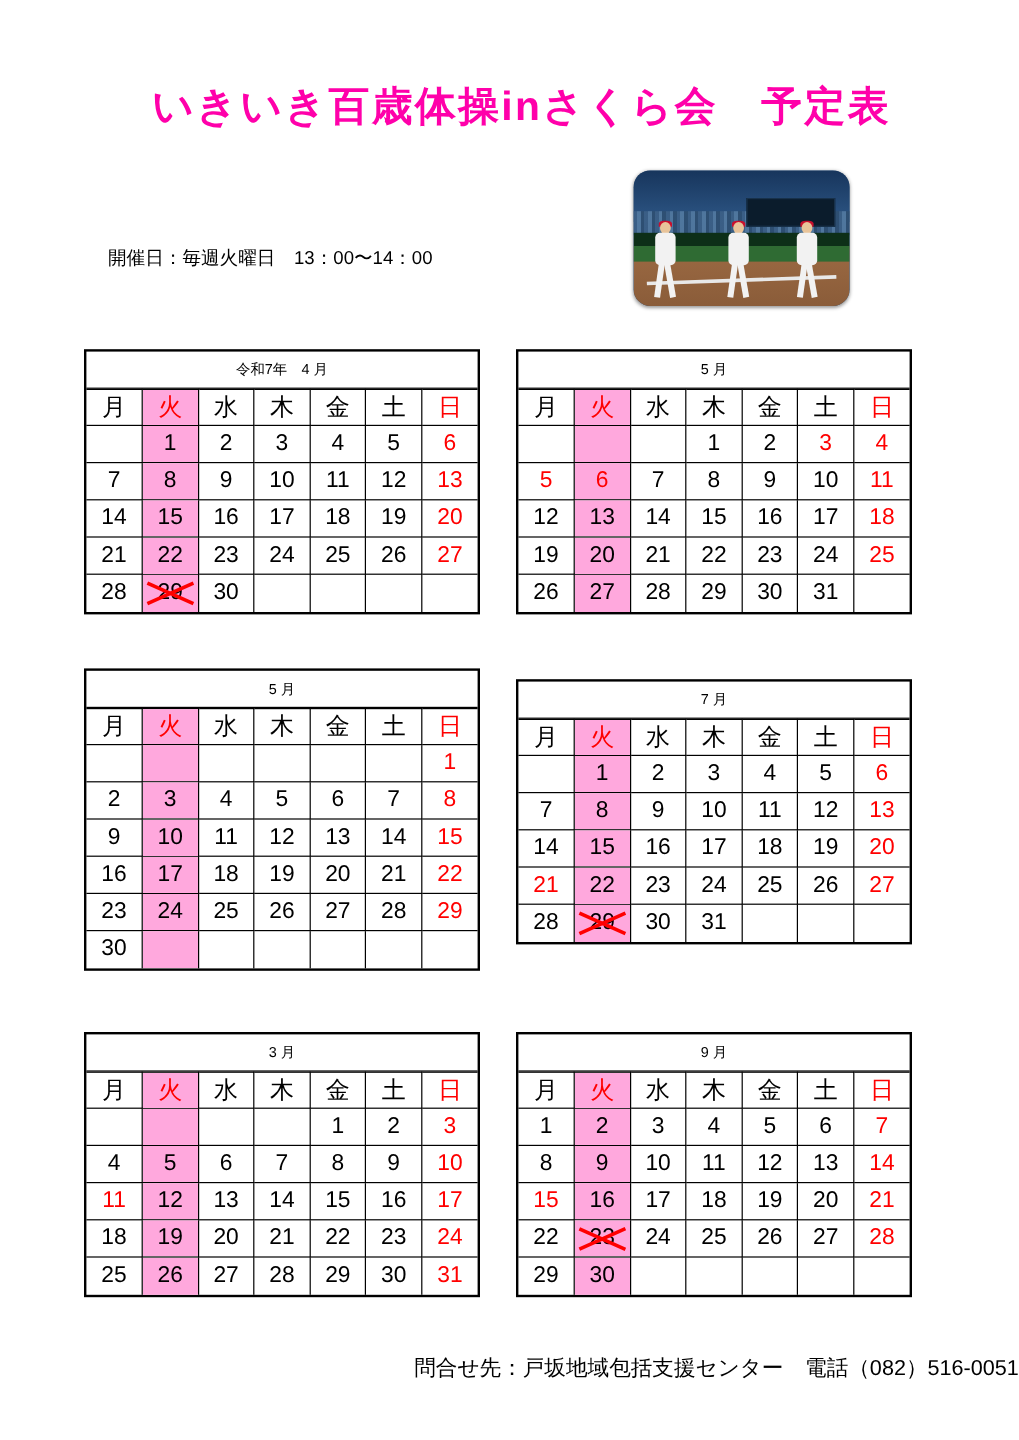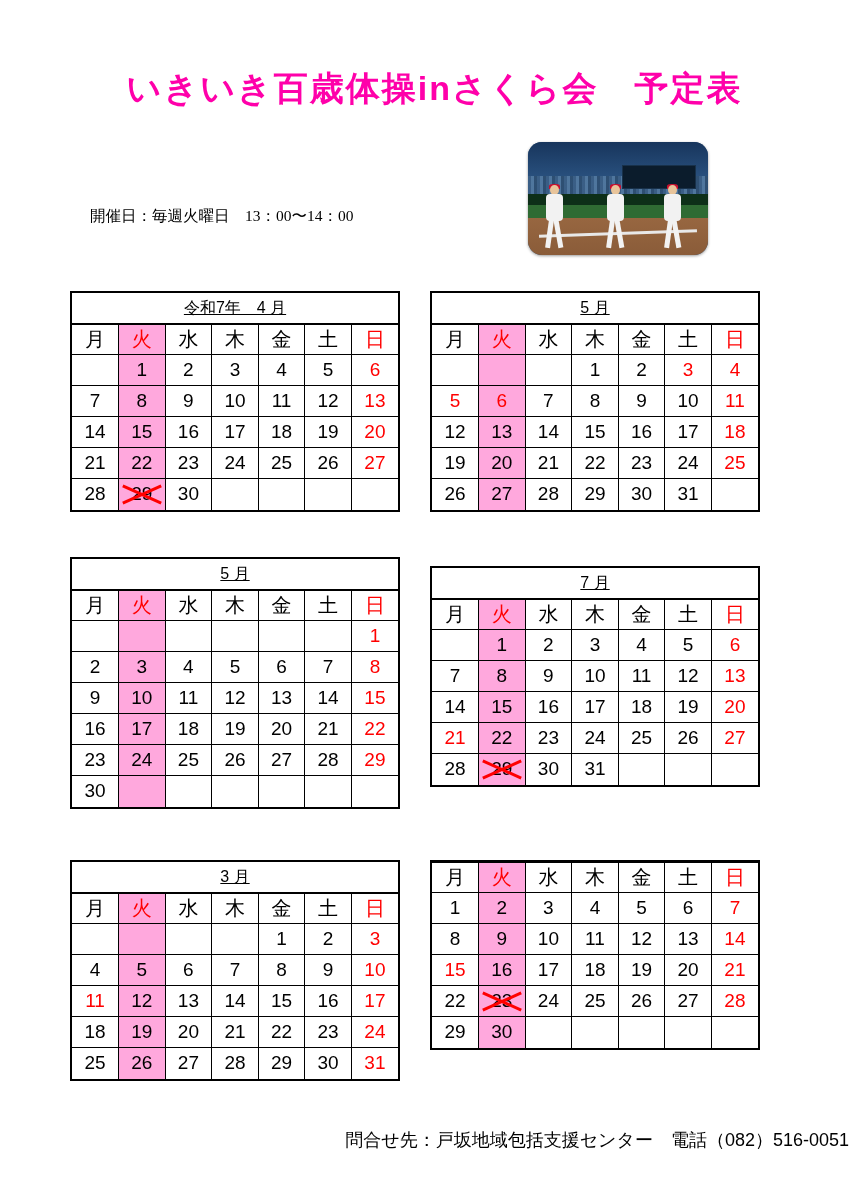--- a/index.html
+++ b/index.html
@@ -34,21 +34,21 @@
   
   #info {
     position: absolute;
     top: 138px;
     left: 90px;
     font-size: 15.5px;
     line-height: 31px;
     color: #000;
     white-space: pre;
   }
-  #info .row { white-space: pre; font-family: Liberation Serif, serif; }
+  #info .row { white-space: pre; }
 
   
   #photo {
     position: absolute;
     top: 142px;
     left: 528px;
     width: 180px;
     height: 113px;
     border-radius: 14px;
     overflow: hidden;
@@ -114,24 +114,23 @@
     position: absolute;
     width: 330px;
     border: 2px solid #000;
     box-sizing: border-box;
     background: #fff;
   }
   .cal .cal-title {
     height: 30px;
     line-height: 30px;
     text-align: center;
-    font-size: 16px;
+    font-size: 12px;
     border-bottom: 1.5px solid #000;
     white-space: pre;
-    text-decoration: underline;
   }
   table.cal-table {
     border-collapse: collapse;
     width: 100%;
     table-layout: fixed;
   }
   table.cal-table td, table.cal-table th {
     border: 1px solid #000;
     height: 31px;
     text-align: center;
@@ -552,20 +551,21 @@
           <td>27</td>
           <td>28</td>
           <td>29</td>
           <td>30</td>
           <td class="sun">31</td>
         </tr>
       </tbody>
     </table>
   </div>
 <div id="cal-9" class="cal">
+    <div class="cal-title">9 月</div>
     <table class="cal-table">
       <thead>
         <tr>
           <th>月</th>
           <th class="tue-head">火</th>
           <th>水</th>
           <th>木</th>
           <th>金</th>
           <th>土</th>
           <th class="sun">日</th>

